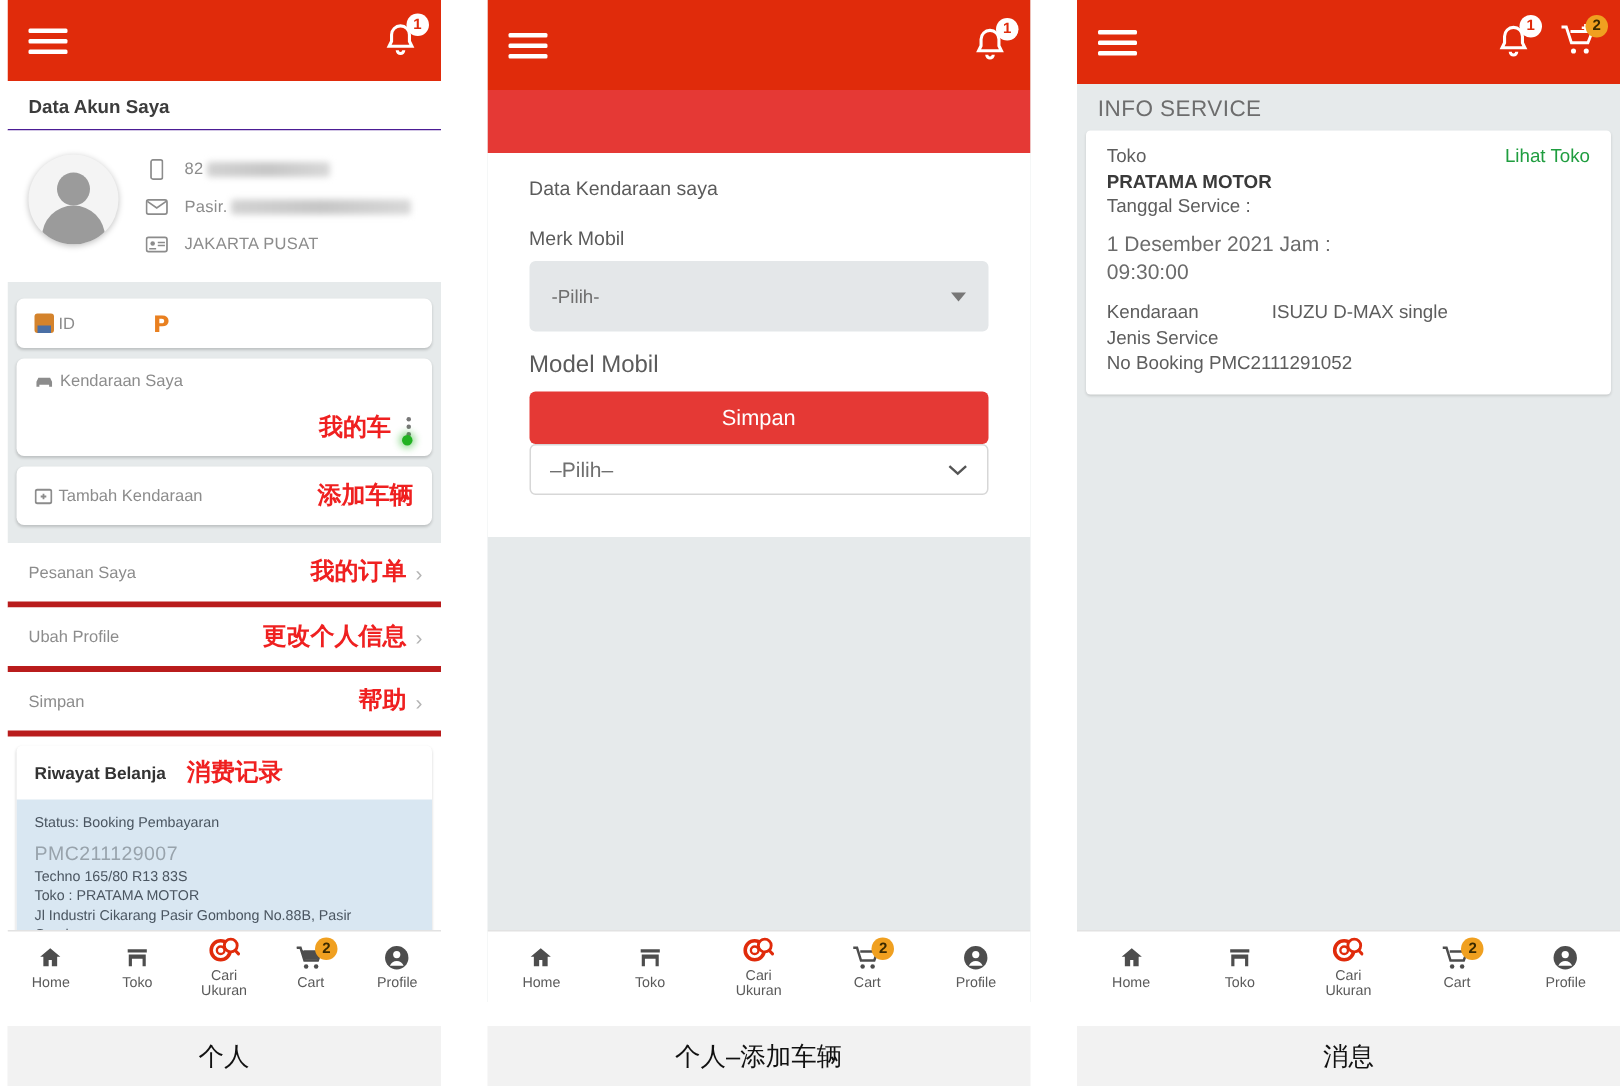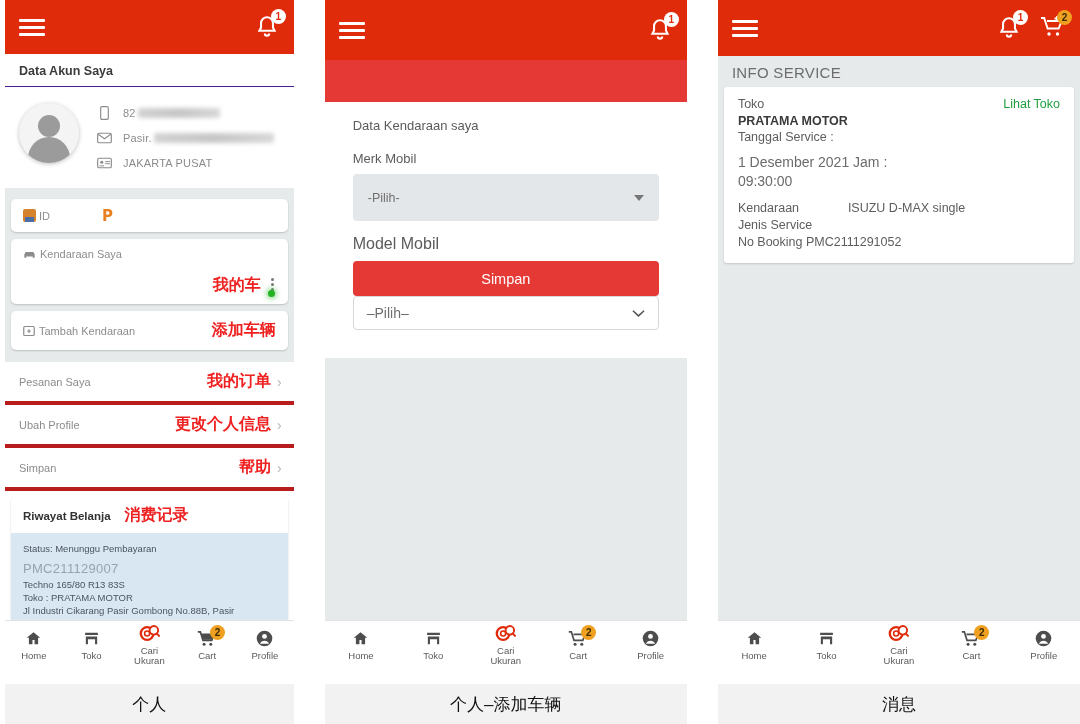--- a/index.html
+++ b/index.html
@@ -233,21 +233,21 @@
           <span class="chev">›</span>
         </span>
       </div>
 
       <div class="hist-card">
         <div class="hist-head">
           <span class="t">Riwayat Belanja</span>
           <span class="cn cn-lg">消费记录</span>
         </div>
         <div class="hist-body">
-          <div class="ln">Status: Menunggu Pembayaran</div>
+          <div class="ln">Status: Booking Pembayaran</div>
           <div class="big">PMC211129007</div>
           <div class="ln">Techno 165/80 R13 83S</div>
           <div class="ln">Toko : PRATAMA MOTOR</div>
           <div class="ln">Jl Industri Cikarang Pasir Gombong No.88B, Pasir Gombong,</div>
           <div class="ln">Cikarang Utara, Bekasi, Jawa Barat 17530</div>
         </div>
 
       </div>
 
       <div class="tabbar">

